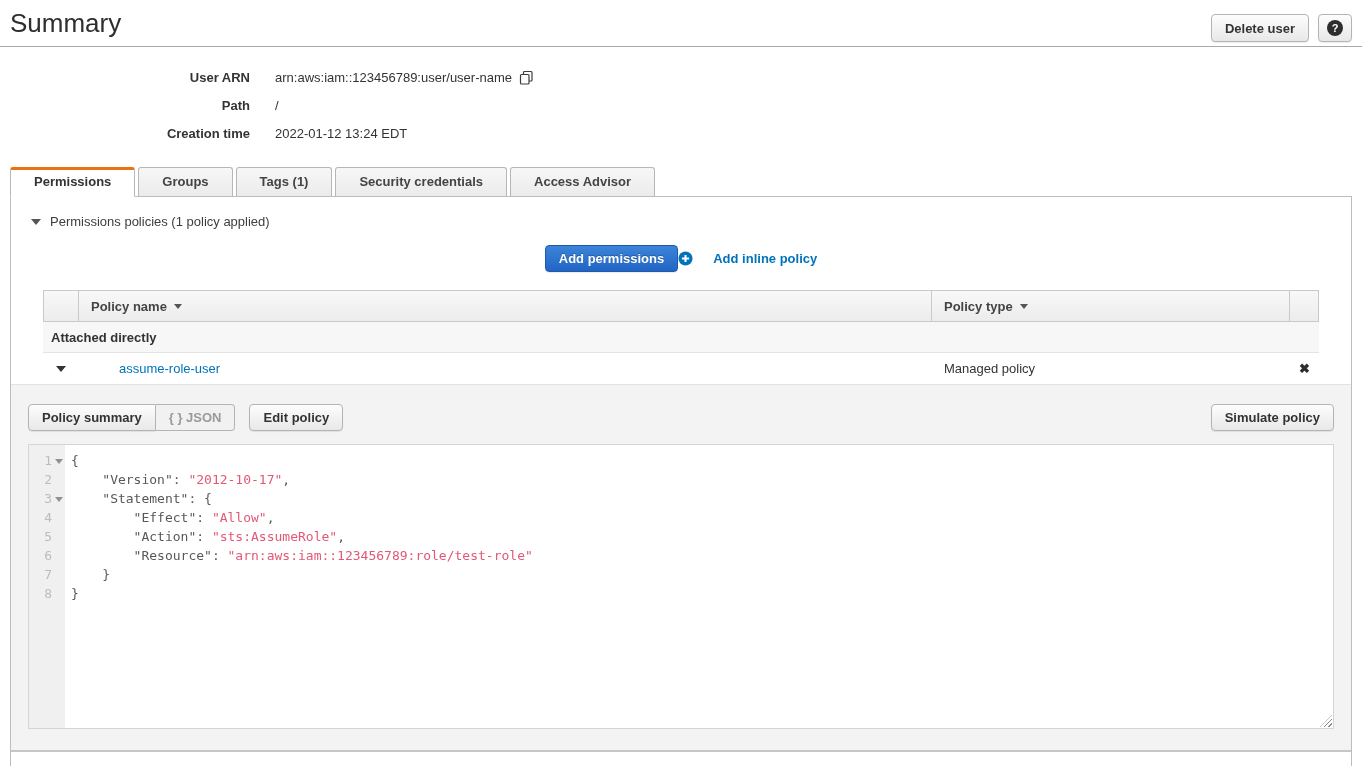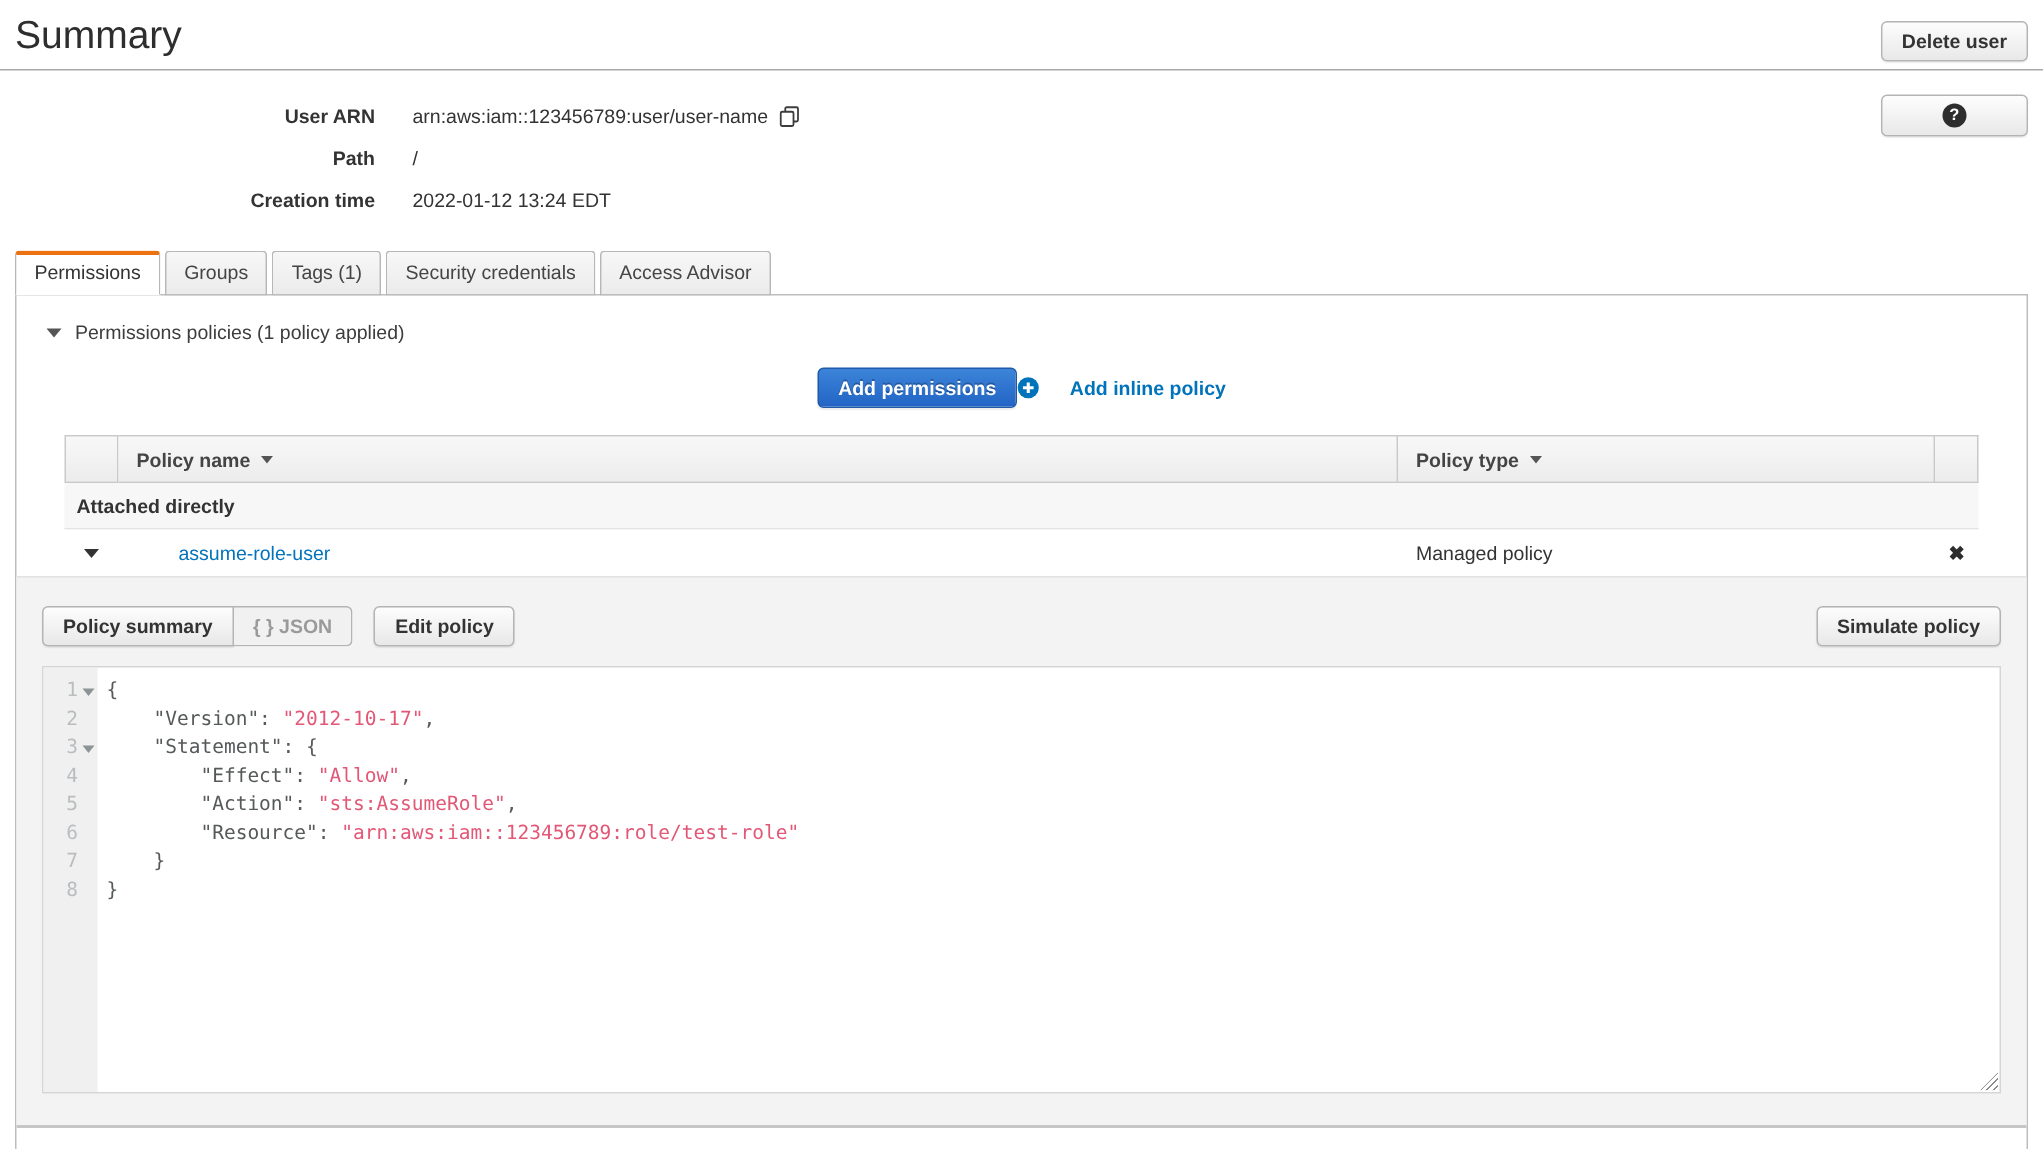--- a/index.html
+++ b/index.html
@@ -2,39 +2,39 @@
 <html><head>
 <meta charset="utf-8">
 <style>
   * { margin:0; padding:0; box-sizing:border-box; }
   html,body { width:1362px; height:766px; overflow:hidden; background:#fff;
     font-family:"Liberation Sans", sans-serif; color:#333; font-size:13px; }
 
   
   .page-header { position:relative; height:47px; border-bottom:1px solid #a9a9a9; }
   .page-title { position:absolute; left:10px; top:8px; font-size:26px; font-weight:500; color:#2e2e2e; }
-  .hdr-actions { position:absolute; right:10px; top:14px; display:flex; gap:22px;flex-direction:column; }
+  .hdr-actions { position:absolute; right:10px; top:14px; display:flex; gap:9px; }
 
   .btn { display:inline-flex; align-items:center; justify-content:center;
     background:linear-gradient(#fdfdfd,#e8e8e8); border:1px solid #b4b4b4; border-radius:4px;
     font-weight:bold; font-size:13px; color:#333; padding:5px 13px; cursor:pointer;
     box-shadow:0 1px 1px rgba(0,0,0,.08); white-space:nowrap; }
   .btn-help { padding:5px 8px; }
   .help-circle { width:16px; height:16px; border-radius:50%; background:#2d2d2d; color:#fff;
     font-size:11px; font-weight:bold; display:flex; align-items:center; justify-content:center; }
 
   
   .info { padding:16px 0 4px; }
   .info-row { display:flex; align-items:center; height:28px; }
   .info-label { width:250px; text-align:right; font-weight:bold; flex:0 0 250px; }
   .info-value { margin-left:25px; display:flex; align-items:center; gap:7px; }
 
   
   .tabbar { display:flex; margin:16px 0 0 10px; position:relative; z-index:2; }
-  .tab { padding:6px 12px 7px; font-weight:normal; color:#444; cursor:pointer;
+  .tab { padding:6px 23px 7px; font-weight:bold; color:#444; cursor:pointer;
     background:linear-gradient(#f7f7f7,#ebebeb); border:1px solid #b7b7b7;
     border-radius:3px 3px 0 0; margin-right:3px; margin-bottom:-1px; border-bottom:1px solid #bdbdbd; }
   .tab.active { background:#fff; border-top:3px solid #ec7211; border-bottom:1px solid #fff;
     padding-top:4px; color:#333; }
 
   
   .content { margin:0 10px; border:1px solid #bdbdbd; background:#fff; height:640px; }
 
   .section-head { display:flex; align-items:center; gap:9px; padding:17px 20px 14px; cursor:pointer; }
   .section-title { font-size:13px; color:#3d3d3d; }

